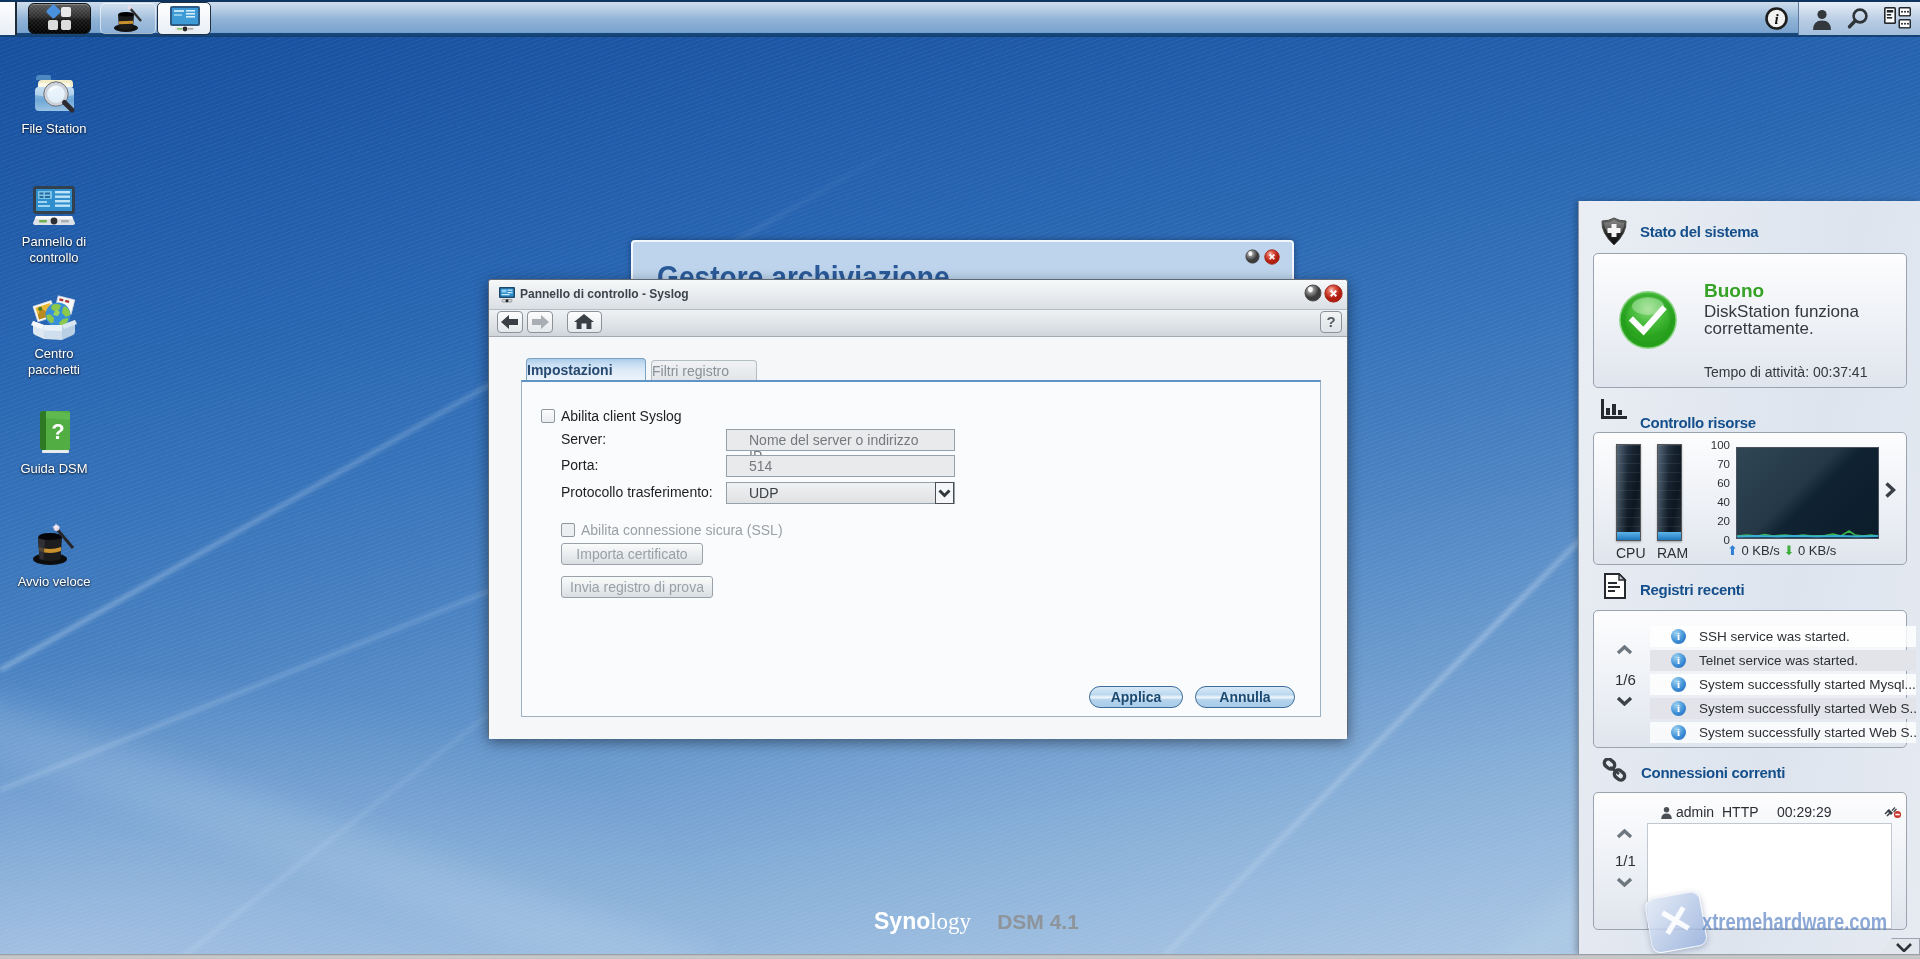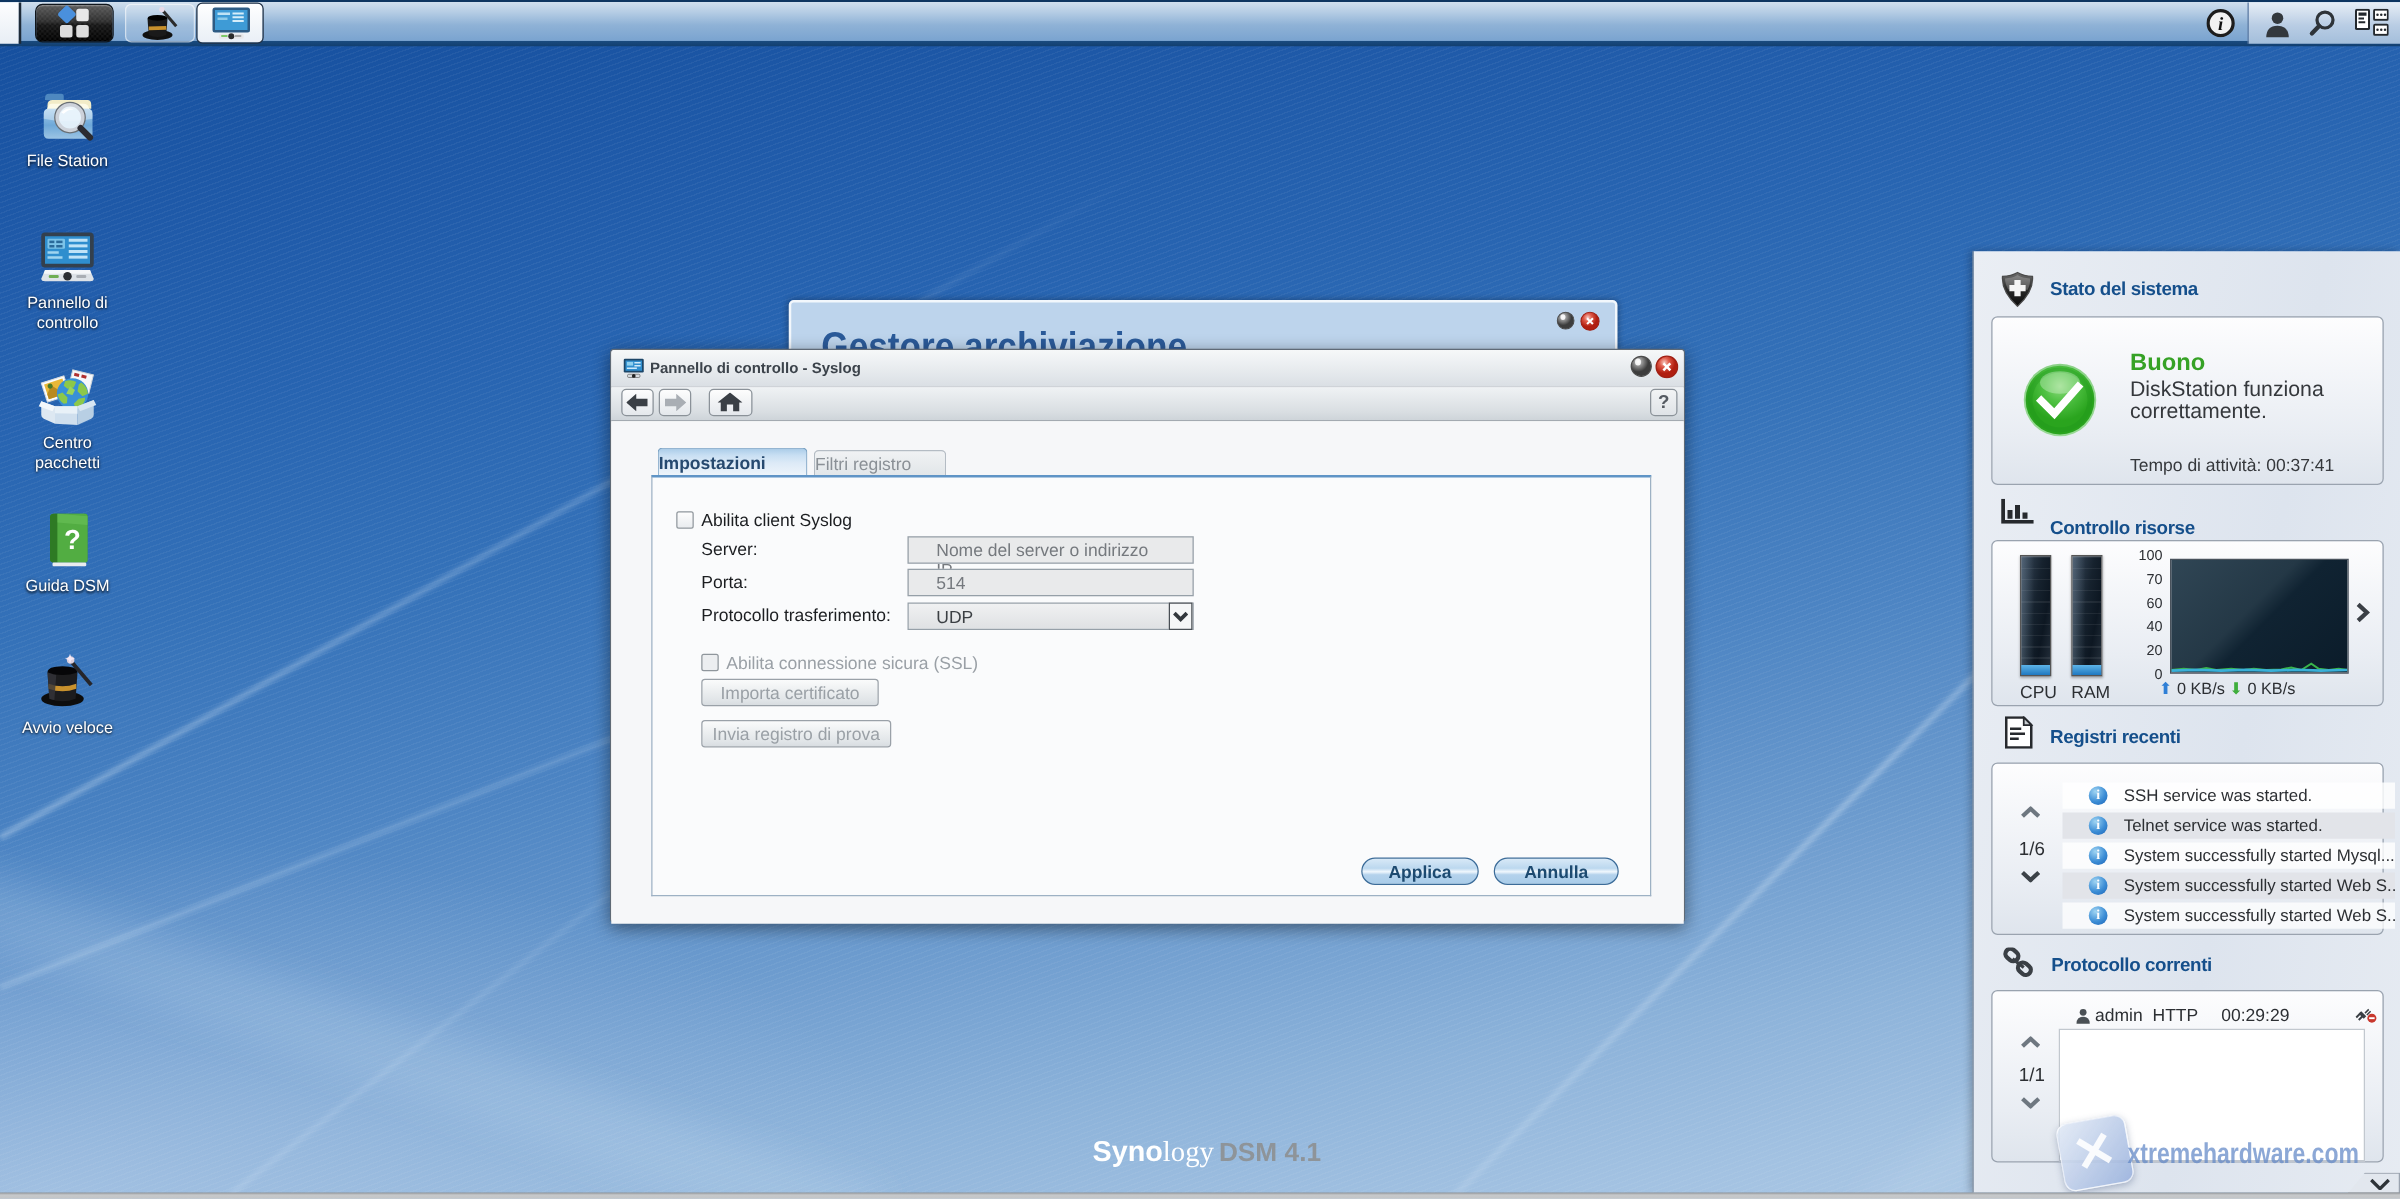--- a/index.html
+++ b/index.html
@@ -310,21 +310,21 @@
           </svg>
       </div>
     </div>
     <div class="cb" style="left:72px;top:243px;background:#eceef0"></div>
     <div class="fl" style="left:92px;top:242px;color:#9aa0a6">Abilita connessione sicura (SSL)</div>
     <div class="gbtn" style="left:72px;top:263px;width:142px;line-height:20px">Importa certificato</div>
     <div class="gbtn" style="left:72px;top:296px;width:152px;line-height:20px">Invia registro di prova</div>
     <div class="pill" style="left:600px;width:94px">Applica</div>
     <div class="pill" style="left:706px;width:100px">Annulla</div>
   </div>
-  <div id="synlogo"><span style="font-weight:bold">Syno</span><span style="font-family:'Liberation Serif',serif">logy</span><span style="color:#8e9499;font-weight:bold;font-size:21px;margin-left:4px">DSM 4.1</span></div>
+  <div id="synlogo"><span style="font-weight:bold">Syno</span><span style="font-family:'Liberation Serif',serif">logy</span><span style="color:#8e9499;font-weight:bold;font-size:21px;margin-left:26px">DSM 4.1</span></div>
   <div id="widget">
 
     <svg width="28" height="29" viewBox="0 0 28 29" style="position:absolute;left:21px;top:16px">
       <defs>
           <linearGradient id="shg" x1="0" y1="0" x2="0" y2="1">
             <stop offset="0%" stop-color="#6e6e6e"></stop>
             <stop offset="45%" stop-color="#2e2e2e"></stop>
             <stop offset="100%" stop-color="#0a0a0a"></stop>
           </linearGradient>
         </defs>
@@ -416,21 +416,21 @@
       <div class="logrow" style="top:111px;background:rgba(255,255,255,.75)"><span class="ii"></span>System successfully started Web S...</div>
     </div>
 
     <svg width="26" height="26" viewBox="0 0 26 26" style="position:absolute;left:23px;top:557px">
       <g fill="none" stroke="#3a3f45" stroke-width="3.4">
         <rect x="2" y="2" width="11" height="8" rx="4" transform="rotate(40 7.5 6)"></rect>
         <rect x="12" y="13" width="11" height="8" rx="4" transform="rotate(40 17.5 17)"></rect>
       </g>
       <line x1="8" y1="9" x2="17" y2="16" stroke="#3a3f45" stroke-width="2.6"></line>
     </svg>
-    <div class="whead" style="left:62px;top:563px">Protocollo correnti</div>
+    <div class="whead" style="left:62px;top:563px">Connessioni correnti</div>
     <div class="wpanel" style="top:591px;height:138px">
       <svg width="13" height="15" viewBox="0 0 22 22" style="position:absolute;left:66px;top:12px">
         <circle cx="11" cy="6.5" r="4.6" fill="#4a5055"></circle>
         <path d="M2 22 Q2 12.5 11 12.5 Q20 12.5 20 22 Z" fill="#4a5055"></path>
       </svg>
       <div style="position:absolute;left:82px;top:11px;font-size:14px;color:#2c2f33">admin</div>
       <div style="position:absolute;left:128px;top:11px;font-size:14px;color:#2c2f33">HTTP</div>
       <div style="position:absolute;left:183px;top:11px;font-size:14px;color:#2c2f33">00:29:29</div>
       <svg width="18" height="14" viewBox="0 0 18 14" style="position:absolute;left:290px;top:12px">
         <path d="M1 9 L5 5 M3 11 L7 7" stroke="#3a3f45" stroke-width="1.6"></path>

